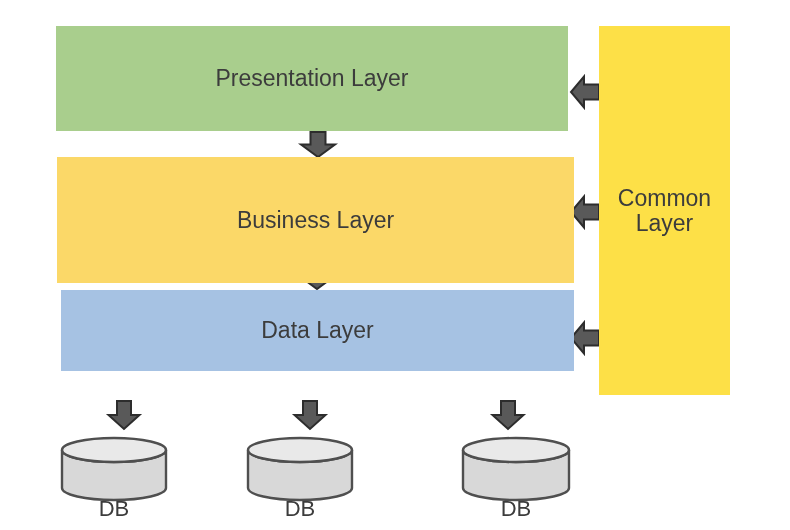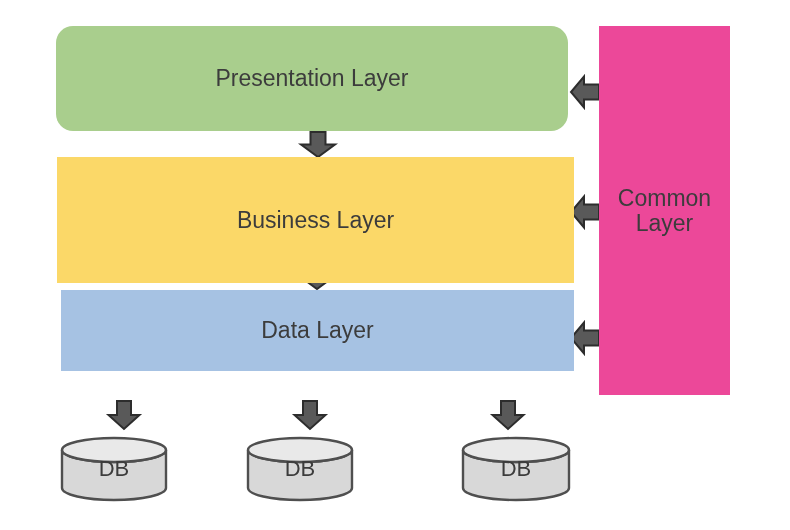--- a/index.html
+++ b/index.html
@@ -24,20 +24,21 @@
     color: #3C3C3C;
   }
   .common-label { width: 120px; }
   .db-label {
     position: absolute;
     display: flex;
     align-items: center;
     justify-content: center;
     font-size: 22px;
     color: #3C3C3C;
+    margin-top: 40px;
   }
   svg .arrow { stroke-width: 2; stroke-linejoin: miter; }
   svg .cyl-body { stroke-width: 2.4; }
   svg .cyl-top { stroke-width: 2.4; }
 </style>
 </head>
 <body>
 
 <div class="canvas">
 
@@ -61,33 +62,33 @@
     <g>
       <path class="cyl-body" d="M248,450 L248,488 A52,12 0 0 0 352,488 L352,450 A52,12 0 0 1 248,450 Z" fill="#D8D8D8" stroke="#4F4F4F"></path>
       <ellipse class="cyl-top" cx="300" cy="450" rx="52" ry="12" fill="#E9E9E9" stroke="#4F4F4F"></ellipse>
     </g>
     <g>
       <path class="cyl-body" d="M463,450 L463,488 A53,12 0 0 0 569,488 L569,450 A53,12 0 0 1 463,450 Z" fill="#D8D8D8" stroke="#4F4F4F"></path>
       <ellipse class="cyl-top" cx="516" cy="450" rx="53" ry="12" fill="#E9E9E9" stroke="#4F4F4F"></ellipse>
     </g>
   </svg>
 
-  <div class="layer" style="left: 56px; top: 26px; width: 512px; height: 105px; background-color: rgb(169, 206, 141); border-radius: 17px;">
+  <div class="layer" style="left: 56px; top: 26px; width: 512px; height: 105px; background-color: rgb(169, 206, 141);">
     <span>Presentation Layer</span>
   </div>
 
   <div class="layer" style="left: 57px; top: 157px; width: 517px; height: 126px; background-color: rgb(251, 216, 104);">
     <span>Business Layer</span>
   </div>
 
   <div class="layer" style="left: 61px; top: 290px; width: 513px; height: 81px; background-color: rgb(166, 194, 227);">
     <span>Data Layer</span>
   </div>
 
-  <div class="layer" style="left: 599px; top: 26px; width: 131px; height: 369px; background-color: #ec4899;">
+  <div class="layer" style="left: 599px; top: 26px; width: 131px; height: 369px; background-color: #fde047;">
     <span class="common-label">Common Layer</span>
   </div>
 
   <div class="db-label" style="left:62px; top:448px; width:104px; height:42px;">DB</div>
   <div class="db-label" style="left:248px; top:448px; width:104px; height:42px;">DB</div>
   <div class="db-label" style="left:463px; top:448px; width:106px; height:42px;">DB</div>
 
 </div>
 
 </body></html>

